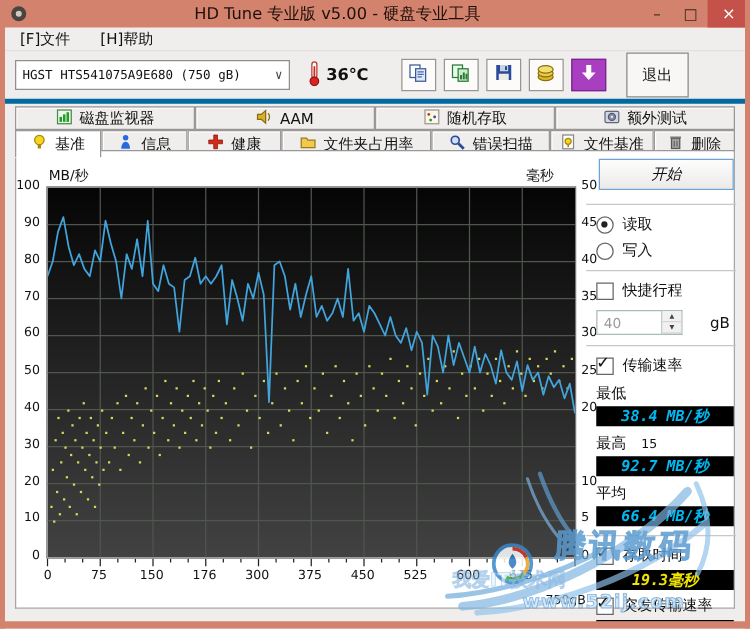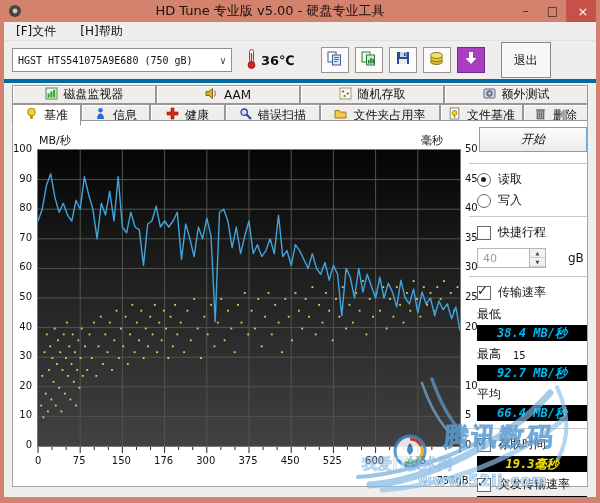--- a/index.html
+++ b/index.html
@@ -197,32 +197,32 @@
             <path d="M3 12c0-3.4 1.6-5.6 3.5-5.6S10 8.6 10 12z" fill="#2a6adf"></path>
           </svg></span>
         <span>信息</span>
       </div>
       <div class="tab2" style="width: 76px;">
         <span><svg width="13" height="13">
             <path d="M5 1h3v4h4v3H8v4H5V8H1V5h4z" fill="#d42a1a" stroke="#8a1408" stroke-width="0.6"></path>
           </svg></span>
         <span>健康</span>
       </div>
+      <div class="tab2" style="width: 122px;">
+        <span><svg width="13" height="13">
+            <path d="M1 3.5h4.2l1.2 1.6H12V11H1z" fill="#f2c94c" stroke="#9a7a1a"></path>
+          </svg></span>
+        <span>文件夹占用率</span>
+      </div>
       <div class="tab2" style="width: 96px;">
         <span><svg width="13" height="13">
             <circle cx="5.2" cy="5.2" r="3.2" fill="#cfe0f8" stroke="#2a4a9a" stroke-width="1.3"></circle>
             <line x1="7.8" y1="7.8" x2="12" y2="12" stroke="#2a4a9a" stroke-width="2.2"></line>
           </svg></span>
         <span>错误扫描</span>
-      </div>
-      <div class="tab2" style="width: 122px;">
-        <span><svg width="13" height="13">
-            <path d="M1 3.5h4.2l1.2 1.6H12V11H1z" fill="#f2c94c" stroke="#9a7a1a"></path>
-          </svg></span>
-        <span>文件夹占用率</span>
       </div>
       <div class="tab2" style="width: 84px;">
         <span><svg width="13" height="13">
             <rect x="2.2" y="1" width="8.6" height="11" fill="#fff" stroke="#888"></rect>
             <circle cx="6.5" cy="6" r="2.4" fill="#f6d520" stroke="#a8880a"></circle>
             <rect x="5.9" y="8.5" width="1.3" height="2.2" fill="#a8880a"></rect>
           </svg></span>
         <span>文件基准</span>
       </div>
       <div class="tab2" style="width: 66px;">

